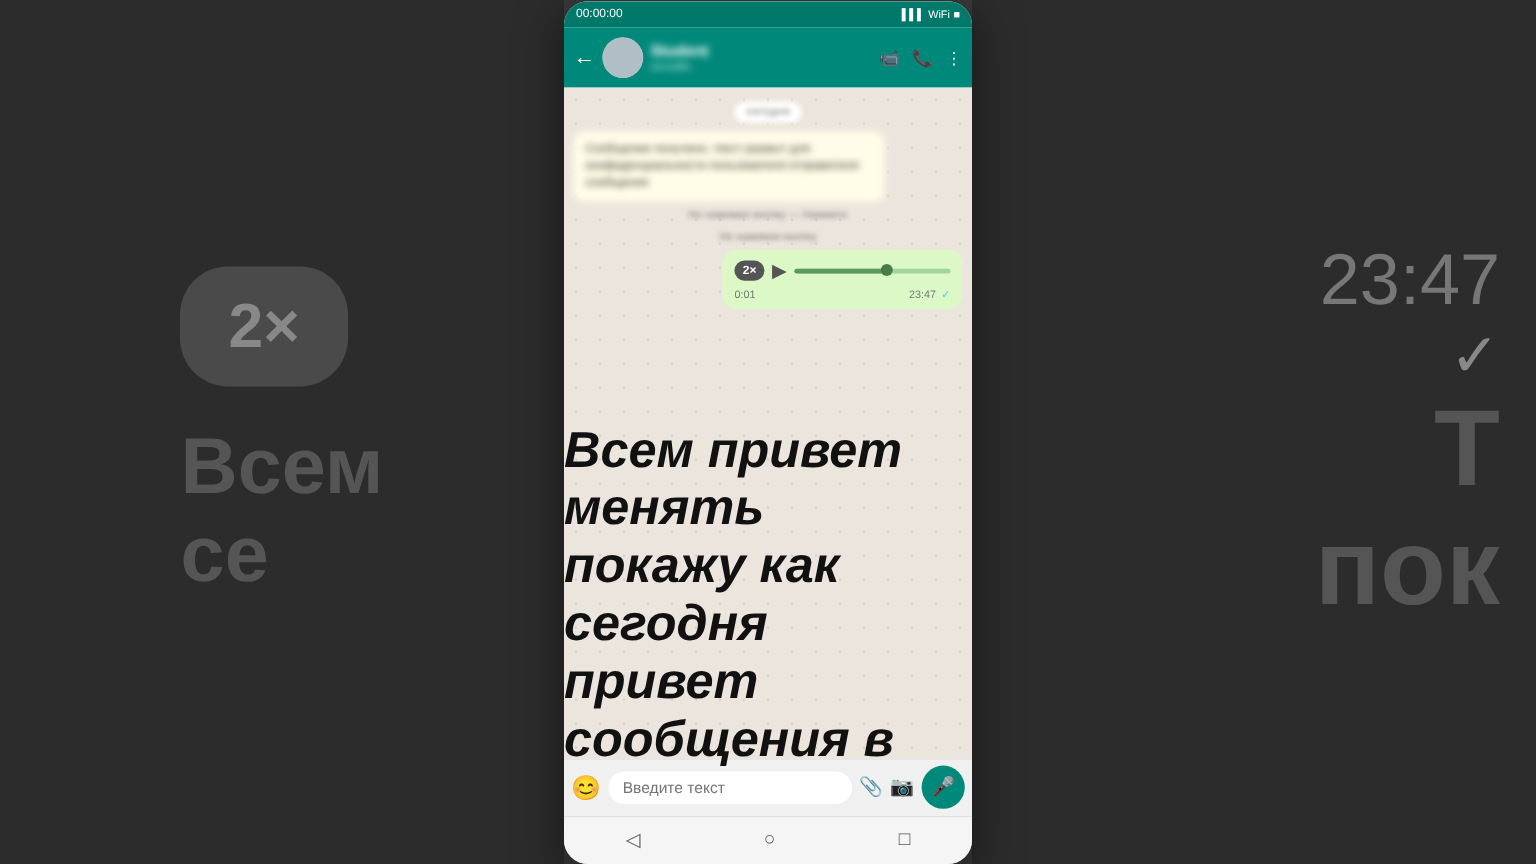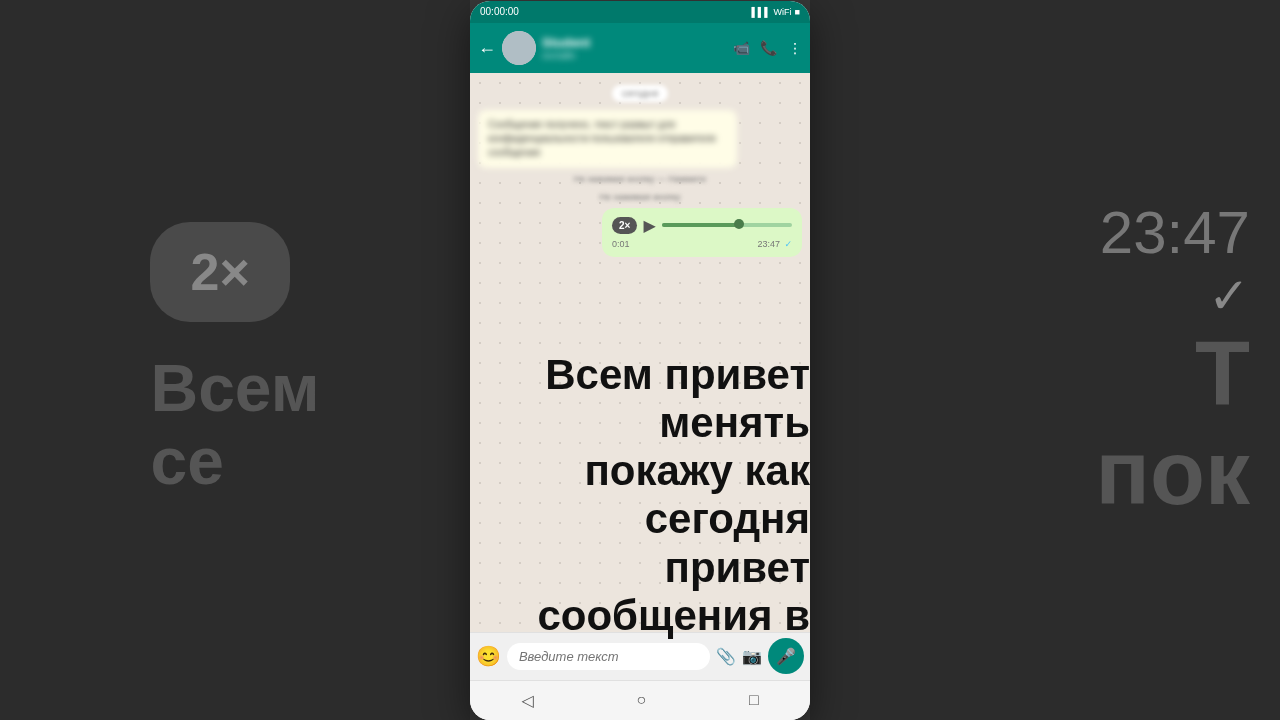--- a/index.html
+++ b/index.html
@@ -283,23 +283,24 @@
       font-size: 9px;
       color: #777;
     }
 
     
     .overlay-text {
       position: absolute;
       top: 350px;
       left: 0;
       right: 0;
-      text-align: right;
+      text-align: left;
       z-index: 15;
       pointer-events: none;
+      font-style: italic;
     }
     .overlay-text p {
       font-size: 42px;
       font-weight: bold;
       color: #111;
       line-height: 1.15;
     }
 
     
     .input-bar {
@@ -318,21 +319,20 @@
     }
     .text-input {
       flex: 1;
       background: #fff;
       border: none;
       border-radius: 20px;
       padding: 6px 12px;
       font-size: 13px;
       color: #737373;
       outline: none;
-      font-style: italic;
     }
     .attach-btn {
       color: #888;
       font-size: 16px;
       cursor: pointer;
     }
     .camera-btn {
       color: #888;
       font-size: 16px;
       cursor: pointer;

